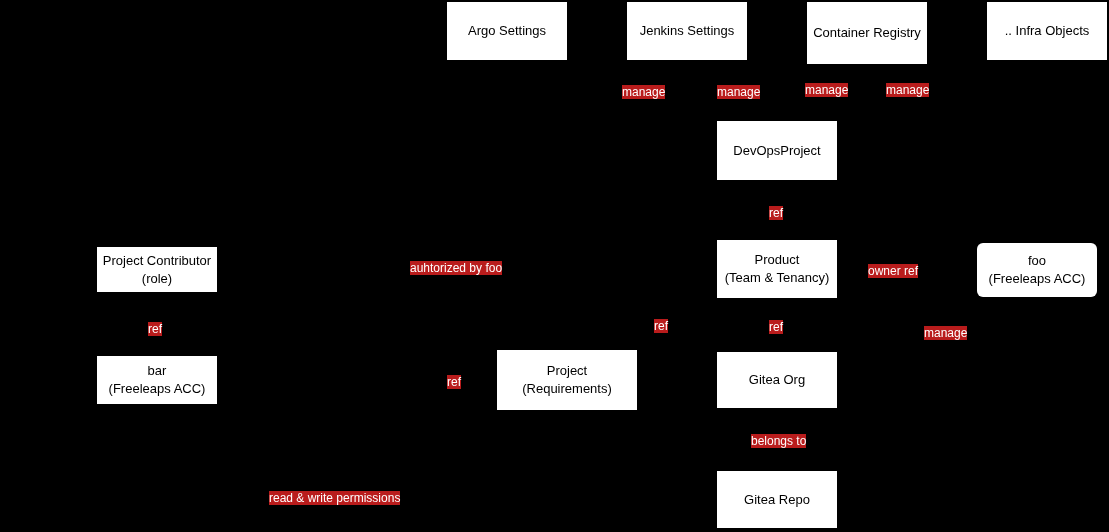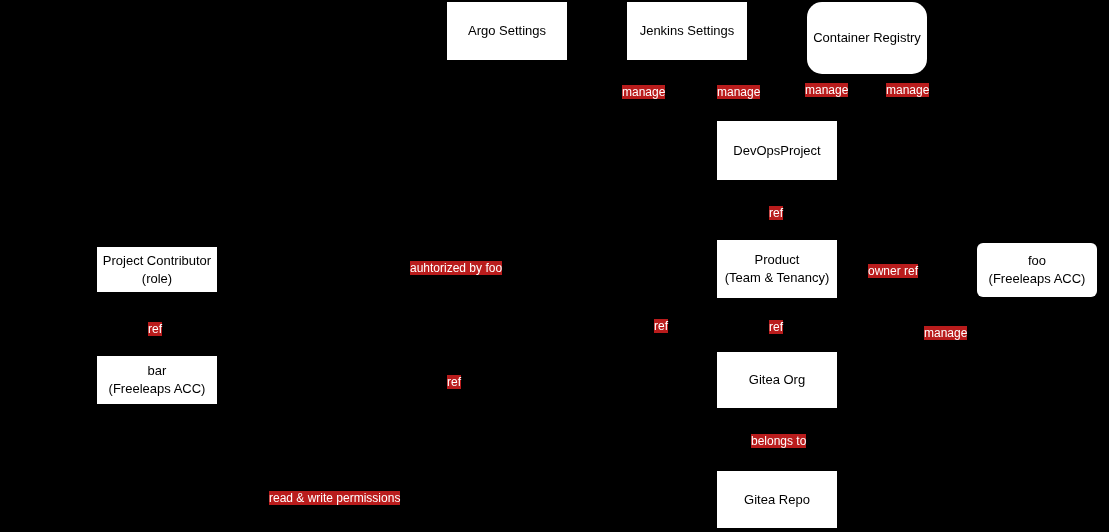--- a/index.html
+++ b/index.html
@@ -42,34 +42,37 @@
     white-space: nowrap;
   }
 </style>
 </head>
 <body>
 
 <div class="canvas">
 
   <div class="node" style="left:447px; top:2px;   width:120px; height:58px;">Argo Settings</div>
   <div class="node" style="left:627px; top:2px;   width:120px; height:58px;">Jenkins Settings</div>
-  <div class="node" style="left:807px; top:2px;   width:120px; height:72px;border-radius:15px;">Container Registry</div>
+  <div class="node" style="left:807px; top:2px;   width:120px; height:62px;">Container Registry</div>
+  <div class="node" style="left:987px; top:2px;   width:120px; height:58px;">.. Infra Objects</div>
 
   <div class="node" style="left:717px; top:121px; width:120px; height:59px;">DevOpsProject</div>
   <div class="node" style="left:717px; top:240px; width:120px; height:58px;">Product
 (Team &amp; Tenancy)</div>
   <div class="node" style="left:977px; top:243px; width:120px; height:54px;border-radius:6px;">foo
 (Freeleaps ACC)</div>
   <div class="node" style="left:717px; top:352px; width:120px; height:56px;">Gitea Org</div>
   <div class="node" style="left:97px;  top:247px; width:120px; height:45px;">Project Contributor
 (role)</div>
 
   <div class="node" style="left:717px; top:471px; width:120px; height:57px;">Gitea Repo</div>
   <div class="node" style="left:97px;  top:356px; width:120px; height:48px;">bar
 (Freeleaps ACC)</div>
+  <div class="node" style="left:497px; top:350px; width:140px; height:60px;">Project
+(Requirements)</div>
 
   <div class="edge-label" style="left:622px; top:85px;">manage</div>
   <div class="edge-label" style="left:717px; top:85px;">manage</div>
   <div class="edge-label" style="left:805px; top:83px;">manage</div>
   <div class="edge-label" style="left:886px; top:83px;">manage</div>
   <div class="edge-label" style="left:769px; top:206px;">ref</div>
   <div class="edge-label" style="left:868px; top:264px;">owner ref</div>
   <div class="edge-label" style="left:924px; top:326px;">manage</div>
   <div class="edge-label" style="left:654px; top:319px;">ref</div>
   <div class="edge-label" style="left:769px; top:320px;">ref</div>

